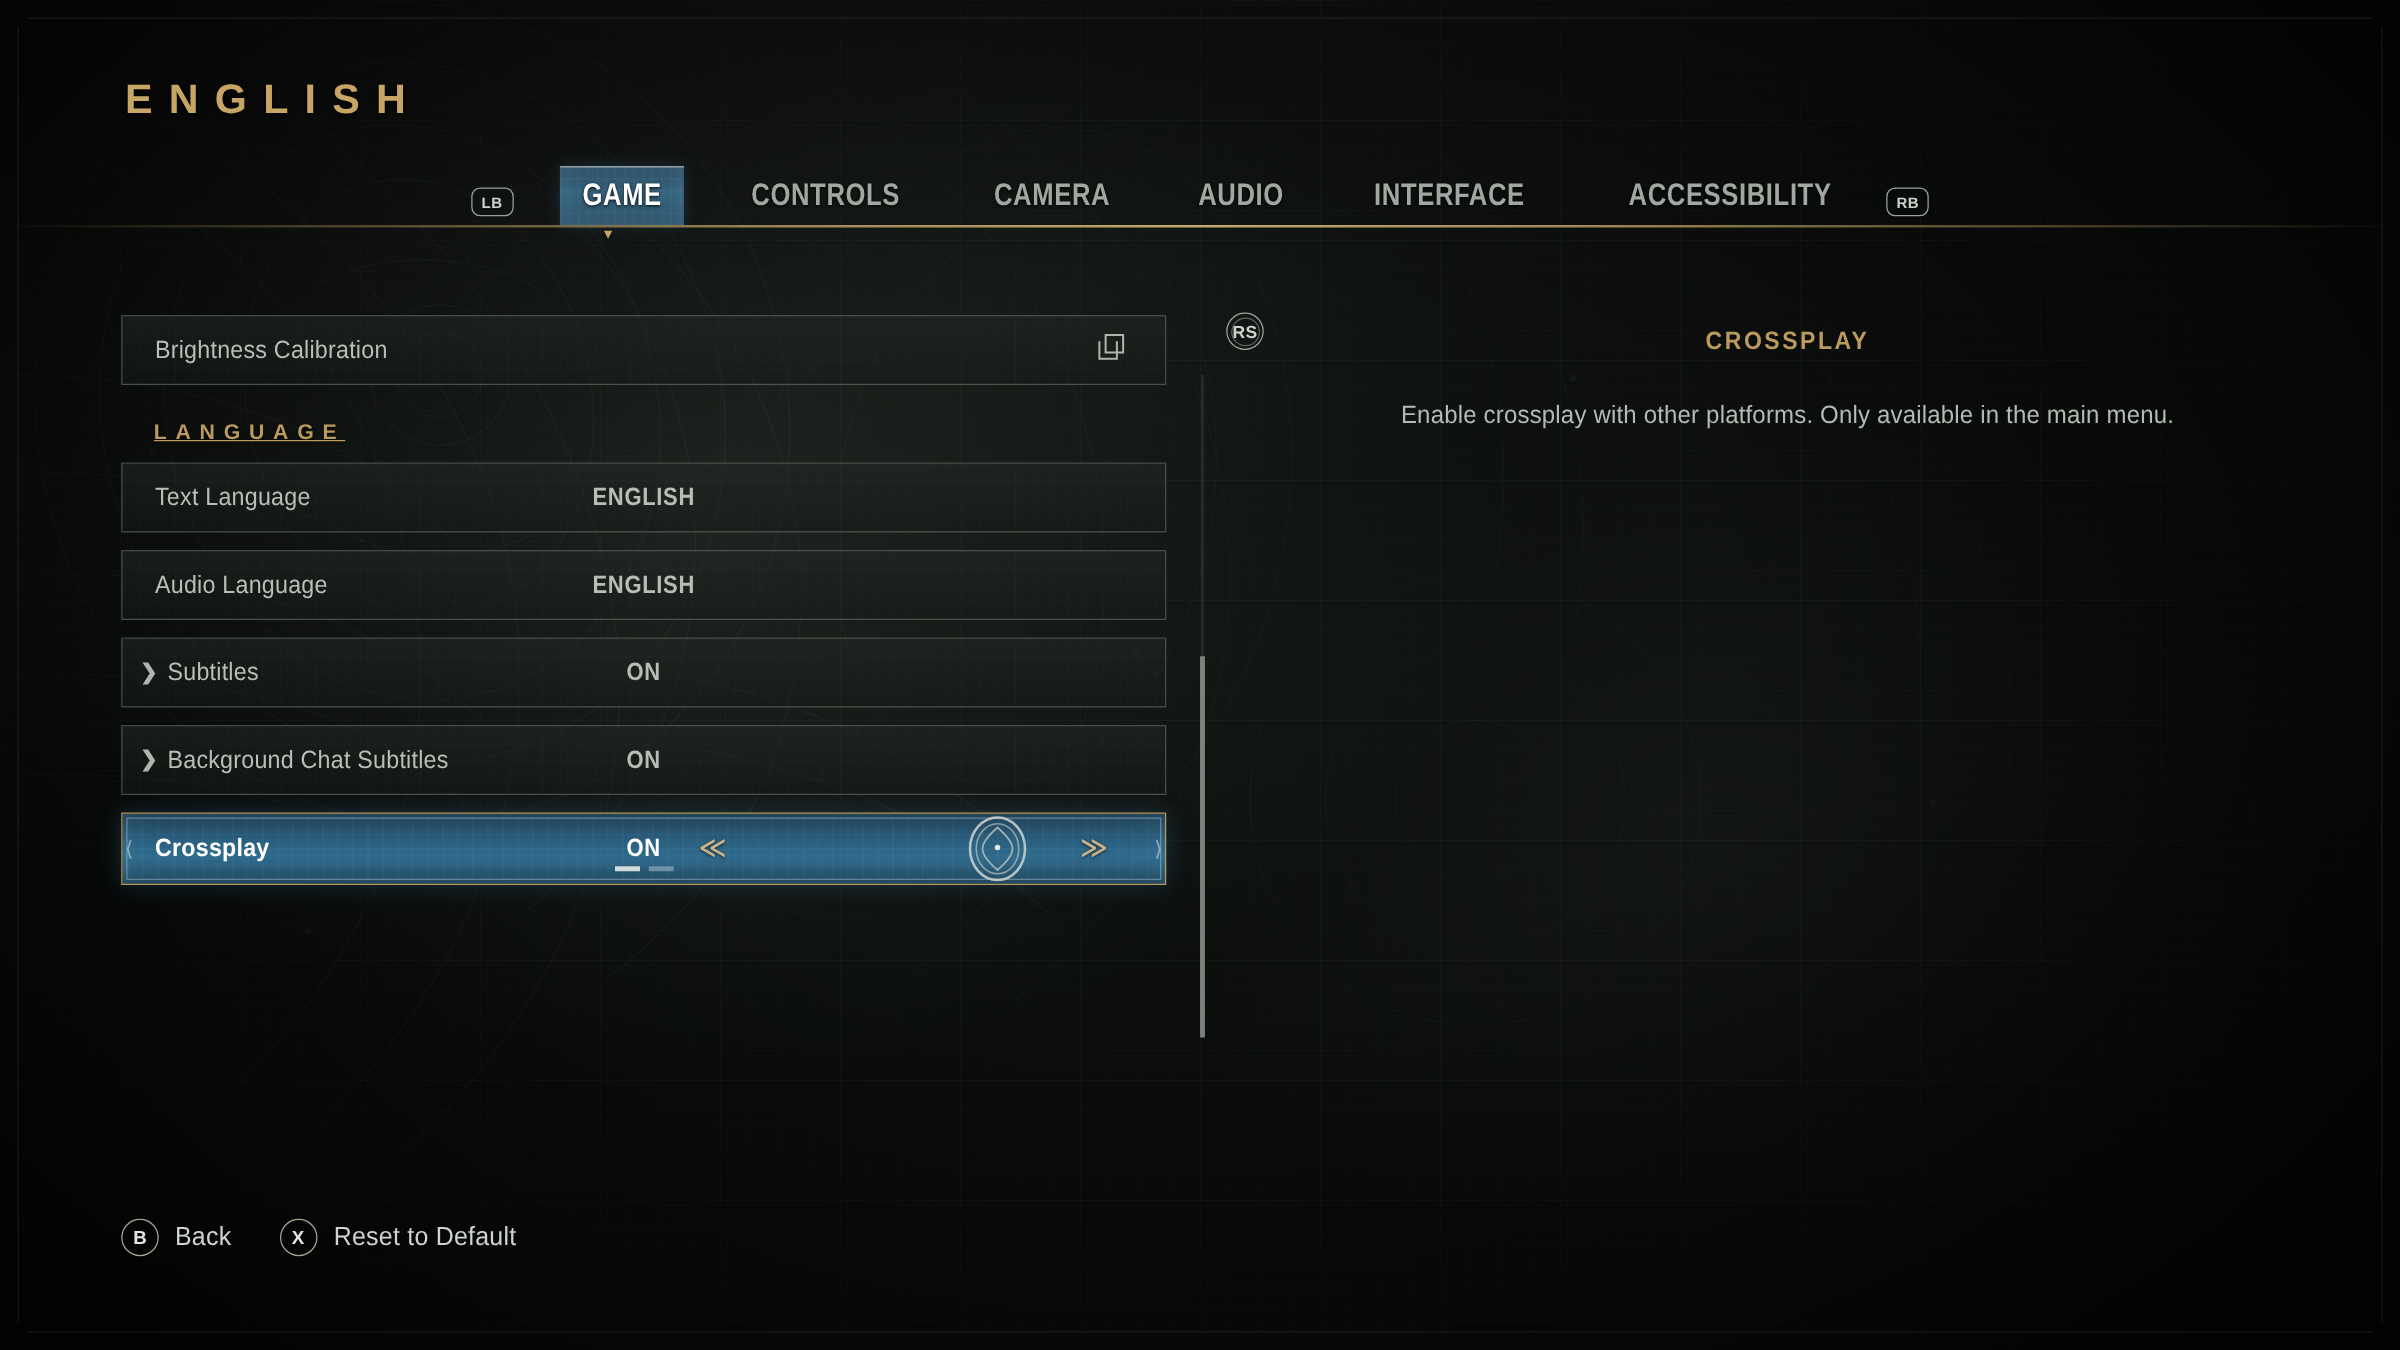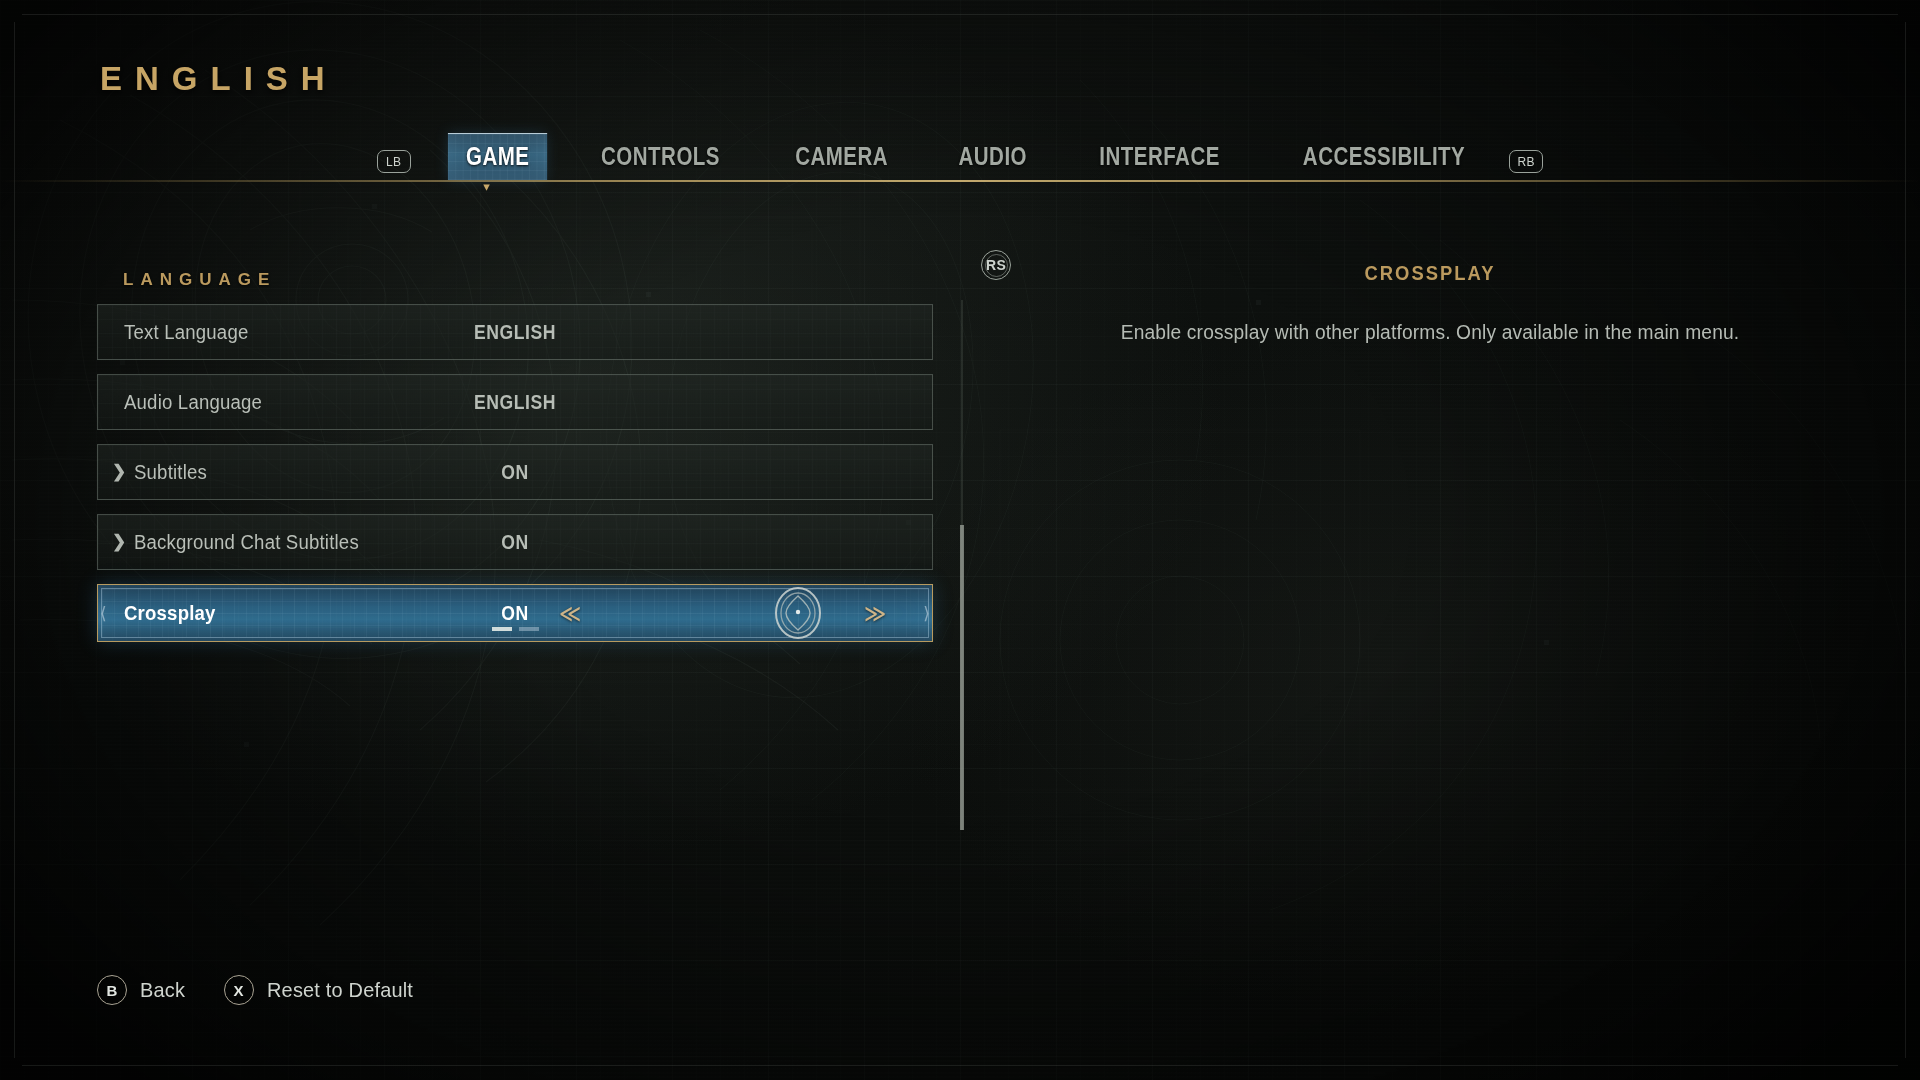--- a/index.html
+++ b/index.html
@@ -60,21 +60,21 @@
   }
 
   
   #tabbar{
     position:absolute; left:0; right:0; top:120px; height:60px;
     display:flex; align-items:flex-end; justify-content:center; gap:0;
   }
   .bumper{
     display:inline-flex; align-items:center; justify-content:center;
     width:34px; height:23px; border:1.6px solid #9aa29b; border-radius:7px;
-    color:#cdd3cd; font-size:12px; font-weight:normal; letter-spacing:.5px;
+    color:#cdd3cd; font-size:12px; font-weight:bold; letter-spacing:.5px;
     margin-bottom:7px;
     font-family:"Liberation Sans", sans-serif;
   }
   .bumper.lb{ margin-right:22px; }
   .bumper.rb{ }
 
   .tab{
     position:relative; padding:8px 22px 9px 22px; margin:0 4px;
     color:#a2a8a1; font-size:25px; font-weight:bold; letter-spacing:.6px;
     transform:scaleX(.82); transform-origin:center bottom;
@@ -136,21 +136,21 @@
     position:absolute; left:0; right:0; text-align:center;
     color:#b7bdb6; font-size:20px; letter-spacing:.6px; font-weight:bold;
     transform:scaleX(.88);
   }
   .row-icon{ position:absolute; right:30px; top:50%; transform:translateY(-50%); }
 
   .section-head{
     color:#bb9a5e; font-size:17px; font-weight:bold; letter-spacing:7px;
     margin:16px 0 14px 26px; text-shadow:0 1px 3px rgba(0,0,0,.8);
   }
-  .section-head.first{ margin-top:18px; }
+  .section-head.first{ margin-top:28px;text-decoration:underline; }
 
   
   .row.selected{
     height:58px;
     border:1.6px solid #b79a5f;
     background:linear-gradient(180deg, #1d3c52 0%, #2a5e7e 38%, #2f6b8d 62%, #1f4259 100%);
     box-shadow:0 0 18px rgba(50,120,165,.30), inset 0 0 34px rgba(140,205,240,.10);
     padding:3px;
   }
   .row.selected .sel-inner{
@@ -311,20 +311,29 @@
     <div class="tab">AUDIO</div>
     <div class="tab">INTERFACE</div>
     <div class="tab">ACCESSIBILITY</div>
     <span class="bumper rb">RB</span>
   </div>
   <div id="tab-divider"></div>
   <div id="tab-marker" style="left: 476.422px;">▾</div>
 
   <div id="list">
 
+    <div class="row">
+      <span class="row-label">Brightness Calibration</span>
+      <span class="row-icon">
+        <svg width="26" height="26" viewBox="0 0 26 26" fill="none" stroke="#b0b6af" stroke-width="1.6">
+          <rect x="8.5" y="3.5" width="14" height="14"></rect>
+          <path d="M17.5 8.5 L17.5 22.5 L3.5 22.5 L3.5 8.5"></path>
+        </svg>
+      </span>
+    </div>
 
     <div class="section-head first">LANGUAGE</div>
 
     <div class="row">
       <span class="row-label">Text Language</span>
       <span class="row-value">ENGLISH</span>
     </div>
 
     <div class="row">
       <span class="row-label">Audio Language</span>

